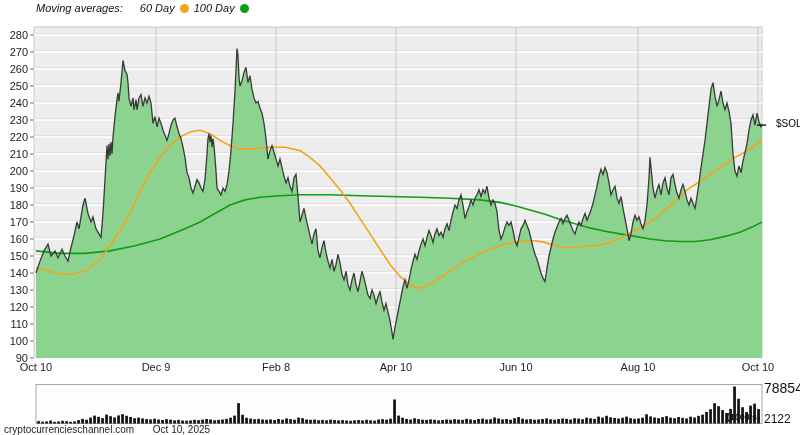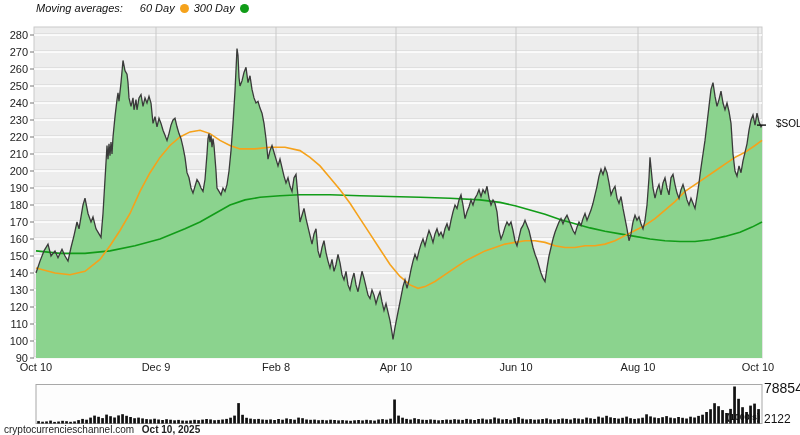--- a/index.html
+++ b/index.html
@@ -10,32 +10,32 @@
   .legend{position:absolute;left:36px;top:2px;font-style:italic;font-size:11px;color:#111;
           display:flex;align-items:center;gap:5px;z-index:3;}
   .legend .sep{margin-right:12px;}
   .dot{width:9px;height:9px;border-radius:50%;display:inline-block;}
   .sol{position:absolute;left:764px;top:118px;font-size:10px;color:#000;z-index:3;margin-left:12px;}
   .vmax{position:absolute;left:764px;top:380px;font-size:14px;color:#111;z-index:3;}
   .vunits{position:absolute;left:689px;top:412px;width:71px;text-align:right;
           font-size:9px;font-weight:bold;color:#111;z-index:3;}
   .vlast{position:absolute;left:764px;top:412px;font-size:12px;color:#111;z-index:3;}
   .footer{position:absolute;left:4px;top:424px;font-size:10px;color:#222;z-index:3;}
-  .footer span+span{margin-left:5px;font-weight:bold;}
+  .footer span+span{margin-left:16px;}
 </style>
 </head>
 <body>
 
 <div class="stage">
 
   <div class="legend">
     <span class="sep">Moving averages:</span>
     <span>60 Day</span>
     <span class="dot" id="dot50" style="background: rgb(245, 162, 27);"></span>
-    <span>300 Day</span>
+    <span>100 Day</span>
     <span class="dot" id="dot200" style="background: rgb(17, 156, 24);"></span>
   </div>
 
   <svg id="chart-svg" width="800" height="435">
       <rect x="34" y="27" width="728" height="331" fill="#ededed" stroke="#c9c9c9" stroke-width="1"></rect>
       <line x1="34" x2="762" y1="33.8" y2="33.8" stroke="#d9d9d9" stroke-width="1"></line>
       <line x1="34" x2="762" y1="35" y2="35" stroke="#ffffff" stroke-width="1.6"></line>
       <line x1="30" x2="34" y1="35" y2="35" stroke="#777" stroke-width="1"></line>
       <text x="28" y="38.5" text-anchor="end" class="ax">280</text>
       <line x1="34" x2="762" y1="50.8" y2="50.8" stroke="#d9d9d9" stroke-width="1"></line>

